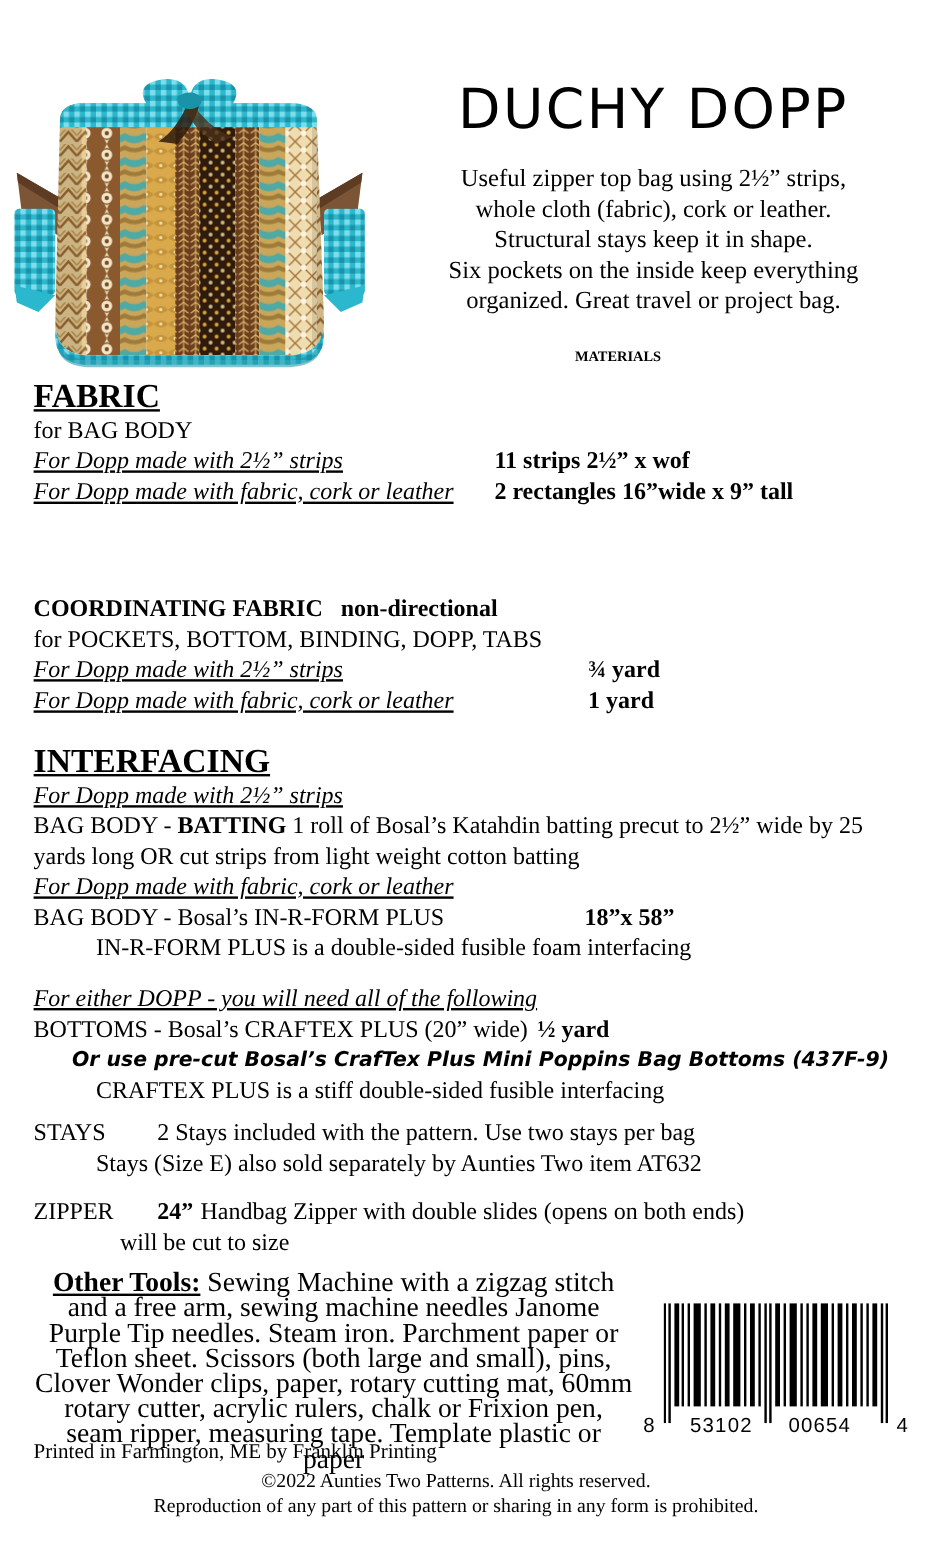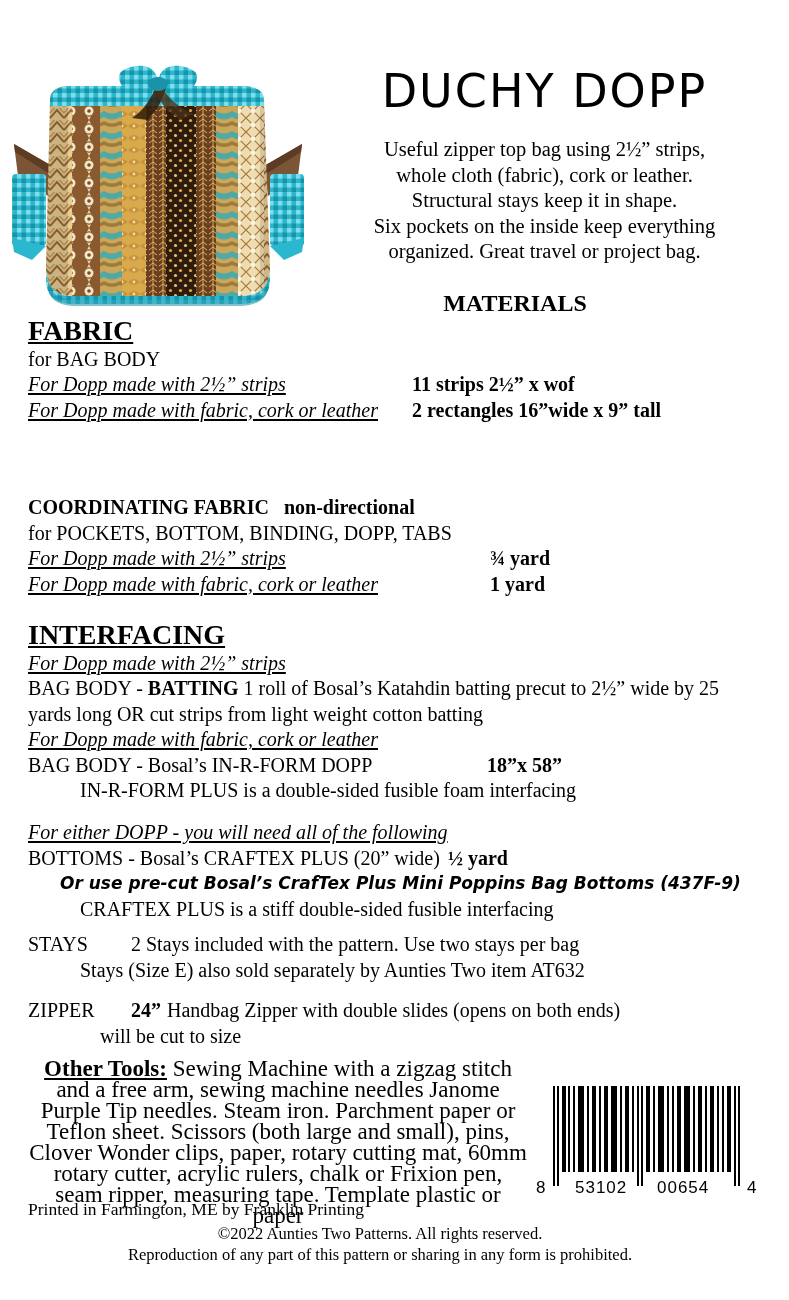--- a/index.html
+++ b/index.html
@@ -49,21 +49,21 @@
   }
   .photo-wrap svg { display: block; }
 
   
   .materials-head {
     position: absolute;
     left: 415px;
     top: 290px;
     width: 200px;
     text-align: center;
-    font-size: 24px;
+    font-size: 12px;
     font-weight: bold;
   }
 
   
   .sec { position: absolute; left: 28px; width: 700px; }
   .ln { font-size: 20px; line-height: 25.5px; white-space: nowrap; }
   .ln.wrap { white-space: normal; }
   .hd {
     font-size: 28px;
     font-weight: bold;
@@ -290,21 +290,21 @@
     <span class="val" style="left:462px">1 yard</span>
   </div>
 </div>
 
 <div class="sec" style="top:622px">
   <div class="ln"><span class="hd" style="padding-right:6px">INTERFACING</span></div>
   <div class="ln"><span class="it">For Dopp made with 2½” strips</span></div>
   <div class="ln wrap"><span>BAG BODY - </span><span class="b">BATTING</span><span> 1 roll of Bosal’s Katahdin batting precut to 2½” wide by 25 yards long OR cut strips from light weight cotton batting</span></div>
   <div class="ln"><span class="it">For Dopp made with fabric, cork or leather</span></div>
   <div class="ln row">
-    <span>BAG BODY - Bosal’s IN-R-FORM DOPP</span>
+    <span>BAG BODY - Bosal’s IN-R-FORM PLUS</span>
     <span class="val" style="left:459px">18”x 58”</span>
   </div>
   <div class="ln ind2">IN-R-FORM PLUS is a double-sided fusible foam interfacing</div>
 </div>
 
 <div class="sec" style="top:820px">
   <div class="ln"><span class="it">For either DOPP - you will need all of the following</span></div>
   <div class="ln"><span>BOTTOMS - Bosal’s CRAFTEX PLUS (20” wide)</span><span class="b" style="margin-left:8px">½ yard</span></div>
   <div class="ln ind1 comicish">Or use pre-cut Bosal’s CrafTex Plus Mini Poppins Bag Bottoms (437F-9)</div>
   <div class="ln ind2">CRAFTEX PLUS is a stiff double-sided fusible interfacing</div>

